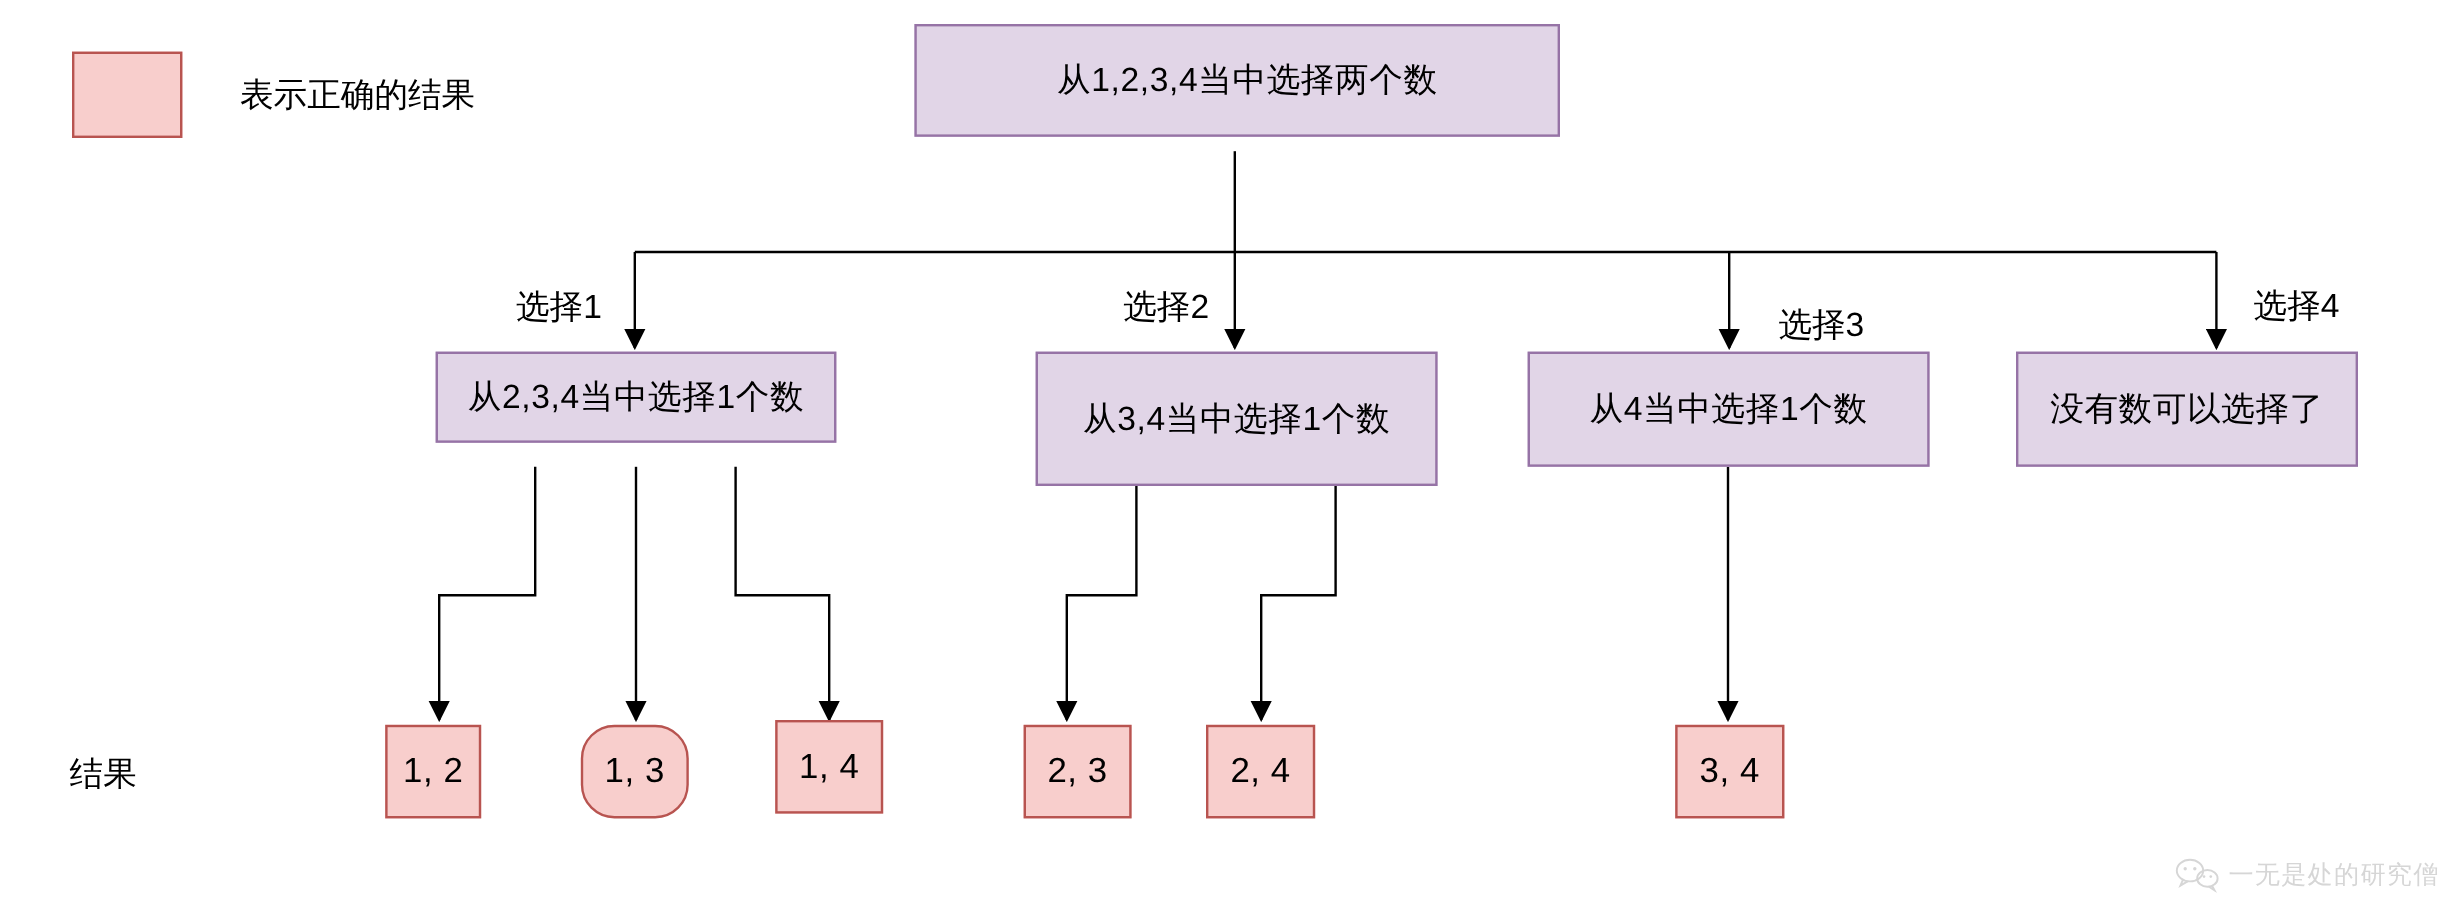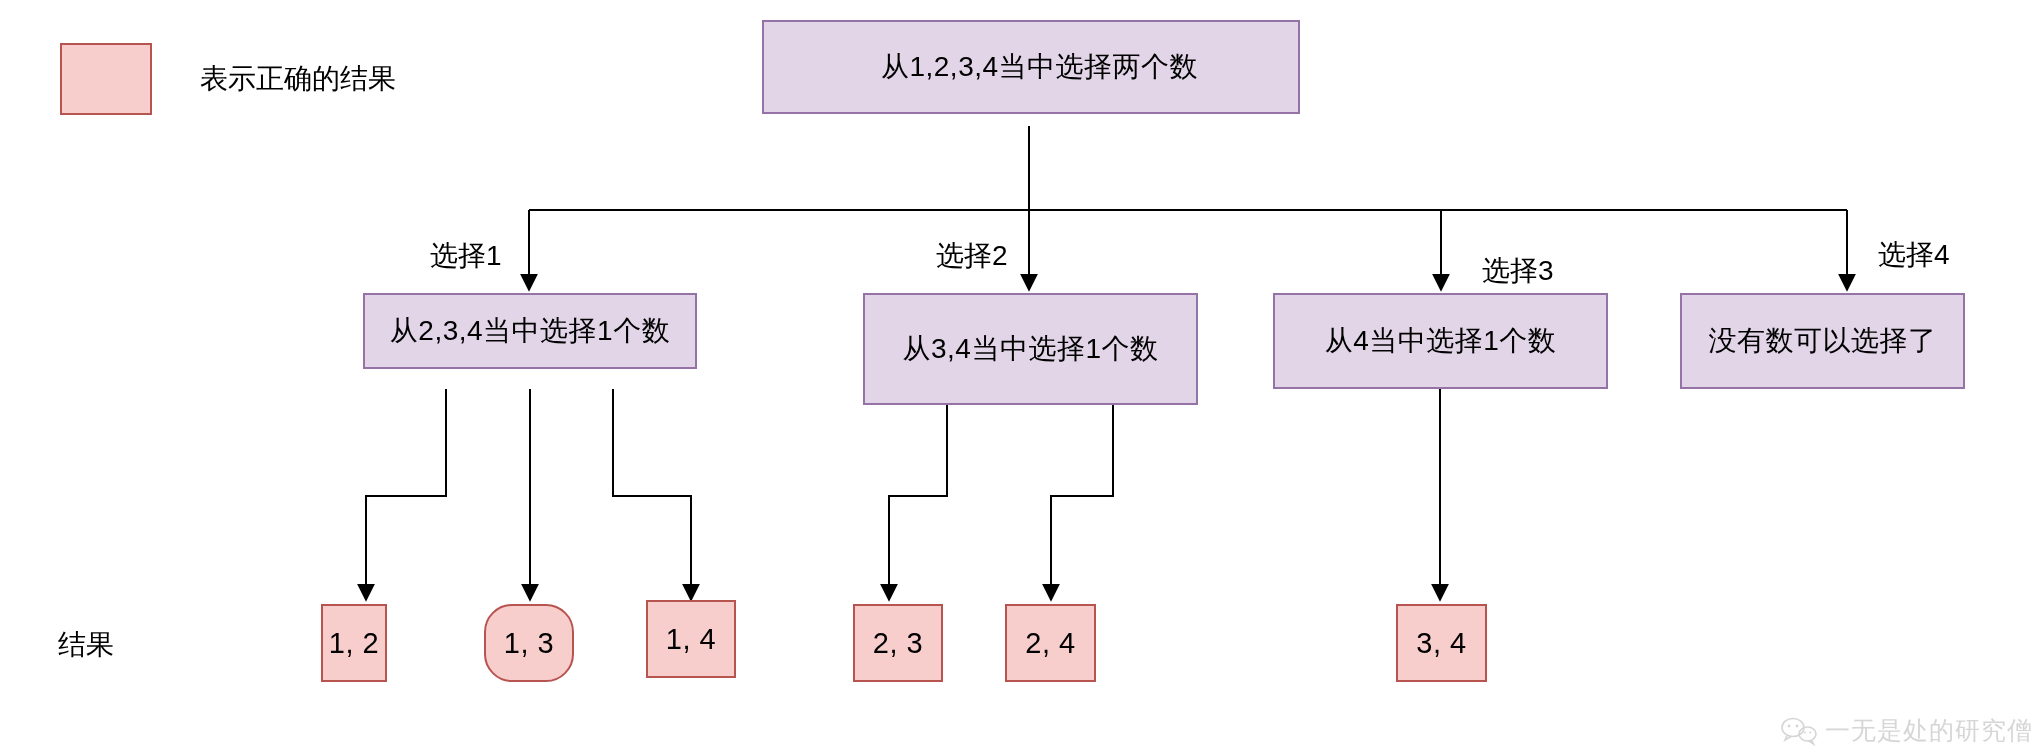--- a/index.html
+++ b/index.html
@@ -24,39 +24,39 @@
   .choice{background:var(--choice-fill);border:2px solid var(--choice-border);}
   .result{background:var(--result-fill);border:2px solid var(--result-border);font-size:29px;}
   .edge-label{position:absolute;font-size:28px;line-height:30px;white-space:nowrap;}
   .static-label{position:absolute;font-size:28px;line-height:30px;white-space:nowrap;}
   
   .n-root{left:762px;top:20px;width:538px;height:94px;padding-left:17px;}
   .n-b1{left:363px;top:293px;width:334px;height:76px;}
   .n-b2{left:863px;top:293px;width:335px;height:112px;}
   .n-b3{left:1273px;top:293px;width:335px;height:96px;}
   .n-b4{left:1680px;top:293px;width:285px;height:96px;}
-  .n-r1{left:321px;top:604px;width:66px;height:78px;}
+  .n-r1{left:321px;top:604px;width:80px;height:78px;}
   .n-r2{left:484px;top:604px;width:90px;height:78px;border-radius:28px;}
   .n-r3{left:646px;top:600px;width:90px;height:78px;}
   .n-r4{left:843px;top:604px;width:90px;height:78px;margin-left:10px;}
   .n-r5{left:1005px;top:604px;width:91px;height:78px;}
   .n-r6{left:1396px;top:604px;width:91px;height:78px;}
   .legend-swatch{
     position:absolute;left:60px;top:43px;width:92px;height:72px;box-sizing:border-box;
     background:var(--result-fill);border:2px solid var(--result-border);
   }
   .legend-label{left:200px;top:64px;}
   .el-1{left:430px;top:241px;}
   .el-2{left:936px;top:241px;}
   .el-3{left:1456px;top:256px;margin-left:26px;}
   .el-4{left:1878px;top:240px;}
   .results-row-label{left:58px;top:630px;}
   .watermark{
     position:absolute;right:5px;top:714px;display:flex;align-items:center;gap:7px;
-    color:var(--watermark);font-size:25px;letter-spacing:1px;
+    color:var(--watermark);font-size:21px;letter-spacing:1px;
   }
   .watermark svg{display:block;}
   .watermark .wm-stroke{stroke:var(--watermark);fill:none;stroke-width:1.6;}
   .watermark .wm-fill{fill:var(--watermark);}
 </style>
 </head>
 <body>
 
 <div class="canvas">
 

